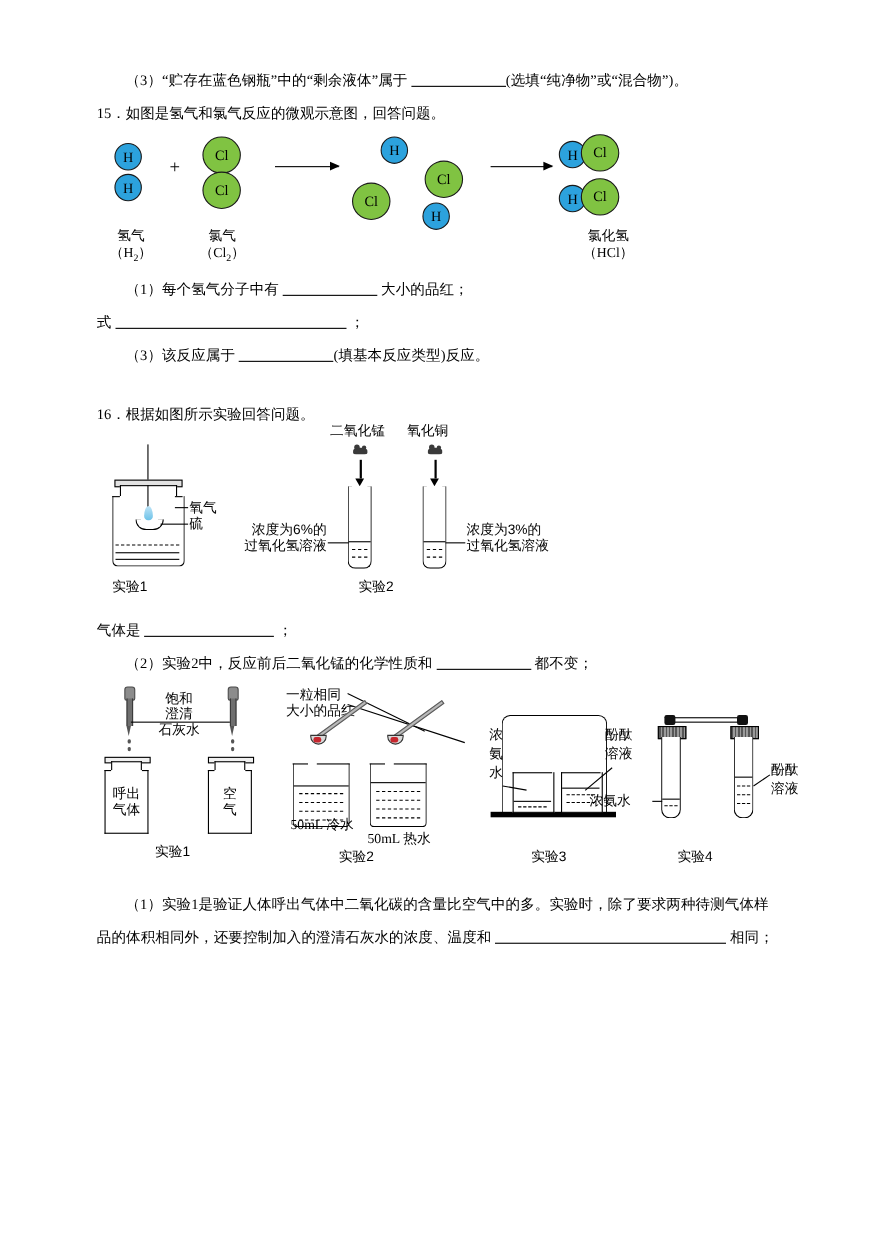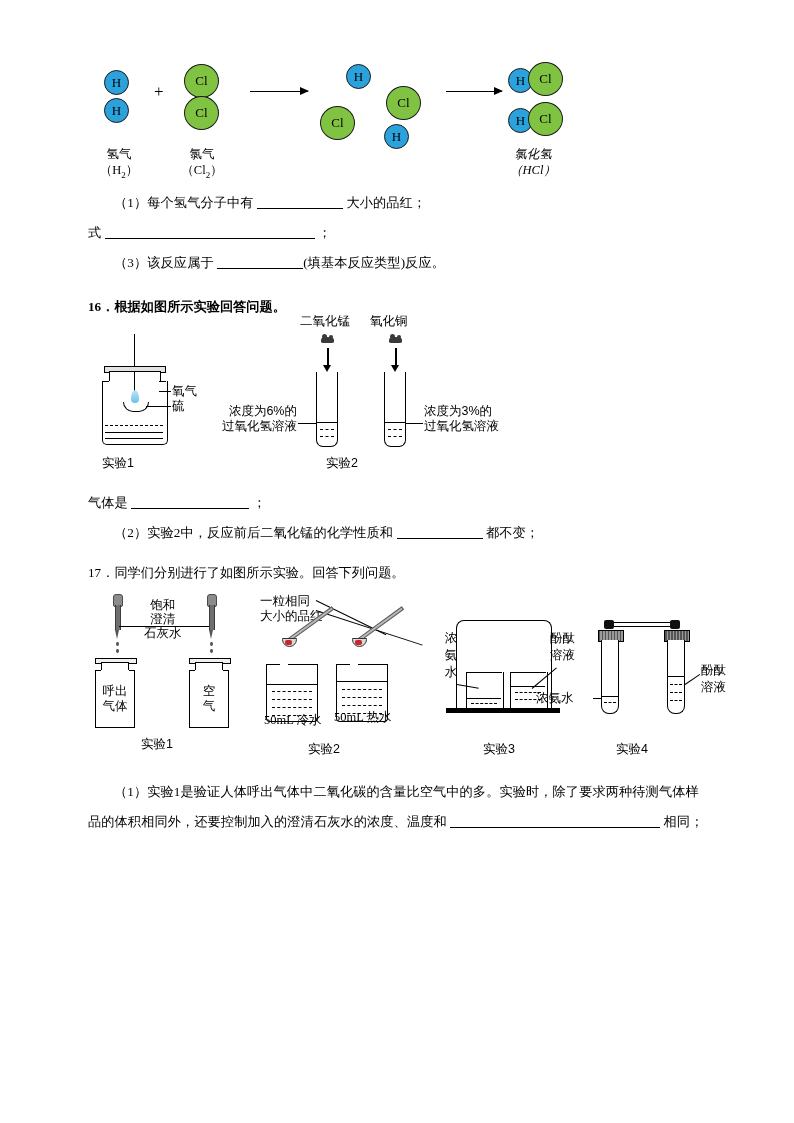--- a/index.html
+++ b/index.html
@@ -92,21 +92,28 @@
   .vtube { position:absolute; border:1.2px solid #000; border-top:none; border-radius:0 0 8px 8px; background:#fff; box-sizing:border-box; }
 
   .leader { position:absolute; background:#000; transform-origin:left center; height:1px; }
 </style>
 </head>
 <body>
 
 <div class="page">
 <div class="content">
 
-
+  <div class="ptext indent">
+    <span>（3）“贮存在蓝色钢瓶”中的“剩余液体”属于</span>
+    <span class="blank-m"></span><span>(选填“纯净物”或“混合物”)。</span>
+  </div>
+
+  <div class="qnum">
+    <span>15．</span><span>如图是氢气和氯气反应的微观示意图，回答问题。</span>
+  </div>
 
   <div class="fig" id="fig15">
 
     <div class="atom h" style="left:16px; top:10px;">H</div>
     <div class="atom h" style="left:16px; top:38px;">H</div>
     <div class="plus" style="left:66px; top:22px;">+</div>
 
     <div class="atom cl" style="left:96px; top:4px;">Cl</div>
     <div class="atom cl" style="left:96px; top:36px;">Cl</div>
 
@@ -125,42 +132,42 @@
     <div class="atom cl" style="left:440px; top:42px;">Cl</div>
 
     <div class="molname" style="left:0px; top:86px; width:62px;">
       <div>氢气</div>
       <div class="f"><span>（H</span><sub>2</sub><span>）</span></div>
     </div>
     <div class="molname" style="left:82px; top:86px; width:64px;">
       <div>氯气</div>
       <div class="f"><span>（Cl</span><sub>2</sub><span>）</span></div>
     </div>
-    <div class="molname" style="left:404px; top:86px; width:82px;font-style:italic;">
+    <div class="molname" style="left:424px; top:86px; width:82px;">
       <div>氯化氢</div>
       <div class="f">（HCl）</div>
     </div>
   </div>
 
   <div class="ptext indent">
     <span>（1）每个氢气分子中有</span>
     <span class="blank-m"></span>
     <span>大小的品红；</span>
   </div>
   <div class="ptext">
     <span>式</span>
     <span class="blank-xl"></span>
     <span>；</span>
   </div>
   <div class="ptext indent">
     <span>（3）该反应属于</span>
     <span class="blank-m"></span><span>(填基本反应类型)反应。</span>
   </div>
 
-  <div class="qnum" style="margin-top:14px;font-weight:bold;">
+  <div class="qnum" style="margin-top:24px;">
     <span>16．</span><span>根据如图所示实验回答问题。</span>
   </div>
 
   <div class="fig" id="fig16">
 
     <div class="line" style="left:46px; top:6px; width:1.2px; height:34px;"></div>
 
     <div class="cap-plate" style="left:16px; top:38px; width:60px; height:5px; background:#e2e2e2;"></div>
 
     <div class="jar-body" style="left:21px; top:43px; width:50px; height:10px; border-bottom:none;"></div>
@@ -221,23 +228,20 @@
     <span>气体是</span>
     <span class="blank-l" style="width:118px;"></span>
     <span>；</span>
   </div>
   <div class="ptext indent">
     <span>（2）实验2中，反应前后二氧化锰的化学性质和</span>
     <span class="blank-m"></span>
     <span>都不变；</span>
   </div>
 
-  <div class="qnum" style="margin-top:10px;">
-    <span>17．</span><span>同学们分别进行了如图所示实验。回答下列问题。</span>
-  </div>
 
   <div class="fig" id="fig17">
 
     <div class="dropper" style="left:25px; top:2px;">
       <div class="bulb" style="left:0; top:0;"></div>
       <div class="stem" style="left:2px; top:11px; height:25px;"></div>
       <div class="tip" style="left:2px; top:36px;"></div>
     </div>
     <div class="drop" style="left:28px; top:50px;"></div>
     <div class="drop" style="left:28px; top:57px;"></div>
@@ -305,21 +309,21 @@
     <div class="beaker" style="left:248px; top:72px; width:52px; height:58px; border-radius:0 0 4px 4px;"></div>
     <div class="line" style="left:248px; top:72px; width:14px; height:1.2px;"></div>
     <div class="line" style="left:270px; top:72px; width:30px; height:1.2px;"></div>
     <div class="line" style="left:249px; top:89px; width:50px; height:1px;"></div>
     <div class="dashline" style="left:254px; top:97px; width:40px;"></div>
     <div class="dashline" style="left:254px; top:105px; width:40px;"></div>
     <div class="dashline" style="left:254px; top:113px; width:40px;"></div>
     <div class="dashline" style="left:254px; top:121px; width:40px;"></div>
 
     <div class="lbl serif" style="left:176px; top:121px;">50mL 冷水</div>
-    <div class="lbl serif" style="left:246px; top:118px;">50mL 热水</div>
+    <div class="lbl serif" style="left:246px; top:133px;">50mL 热水</div>
     <div class="cap" style="left:220px; top:149px;">实验2</div>
 
     <div style="position:absolute; left:368px; top:28px; width:94px; height:88px; border:1.4px solid #000; border-bottom:none; border-radius:8px 8px 0 0; background:#fff;"></div>
 
     <div class="line" style="left:358px; top:116px; width:114px; height:5px;"></div>
 
     <div style="position:absolute; left:378px; top:80px; width:36px; height:36px; border:1.2px solid #000; border-top:none; background:#fff;"></div>
     <div class="line" style="left:378px; top:80px; width:36px; height:1.2px;"></div>
     <div class="line" style="left:379px; top:106px; width:34px; height:1px;"></div>
     <div class="dashline" style="left:383px; top:111px; width:26px;"></div>

